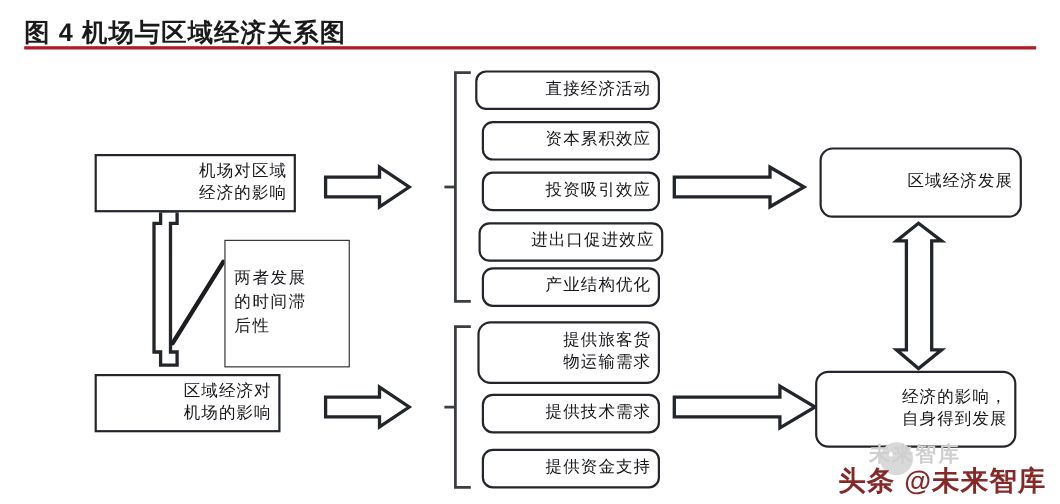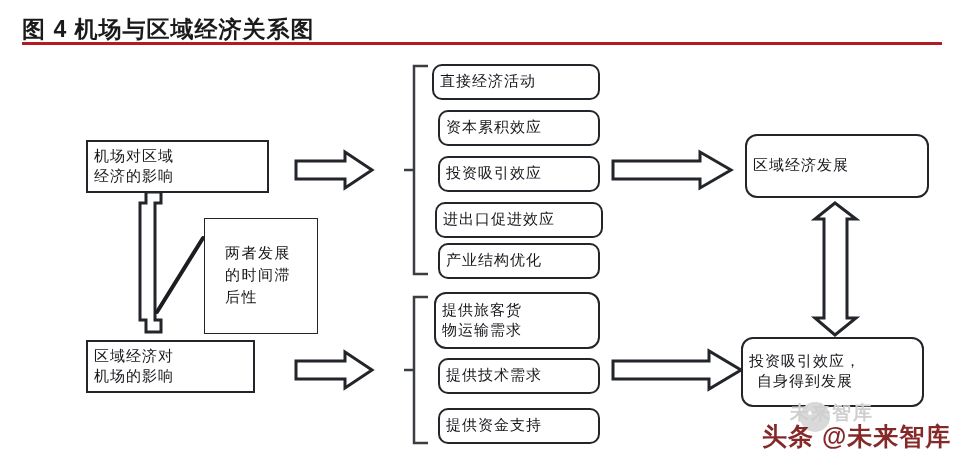--- a/index.html
+++ b/index.html
@@ -41,21 +41,21 @@
   }
 
   
   .node {
     position: absolute;
     box-sizing: border-box;
     background: #ffffff;
     border: 2px solid #22252a;
     display: flex;
     align-items: center;
-    justify-content: flex-start;
+    justify-content: flex-end;
     text-align: center;
     color: #15171a;
     font-size: 15px;
     line-height: 1.32;
     letter-spacing: 1px;
     font-family: "Liberation Serif", "DejaVu Serif", serif;
   }
   .node.rect {
     border-radius: 0;
     border-width: 2px;
@@ -70,21 +70,21 @@
     display: block;
     padding: 0 6px;
     white-space: pre-line;
   }
   .node.thin {
     border-width: 1.5px;
   }
   .node.note {
     justify-content: flex-start;
     text-align: left;
-    padding: 6px 20px;
+    padding: 6px 8px;
     line-height: 1.45;
     letter-spacing: 1.5px;
   }
   .node.note .label { padding: 0; }
 
   
   #connectors {
     position: absolute;
     left: 0;
     top: 0;
@@ -218,21 +218,21 @@
   </div>
   <div class="node rounded" style="left:438px; top:408px; width:162px; height:36px;">
     <span class="label">提供资金支持</span>
   </div>
 
   <div class="node rounded-lg" style="left:745px; top:134px; width:184px; height:64px;">
     <span class="label">区域经济发展</span>
   </div>
 
   <div class="node rounded-lg" style="left:741px; top:337px; width:183px; height:70px;">
-    <span class="label">投资吸引效应，
+    <span class="label">经济的影响，
 自身得到发展</span>
   </div>
 
   <div class="smiley"></div>
   <div id="watermark-logo">未来智库</div>
   <div id="watermark">头条 @未来智库</div>
 
 </div>
 
 </body></html>

